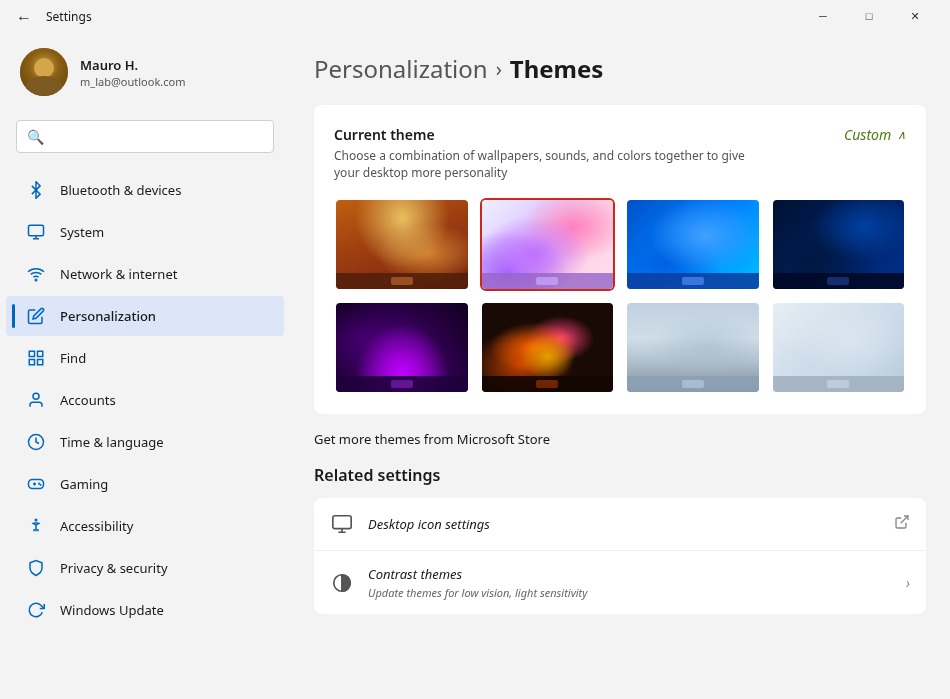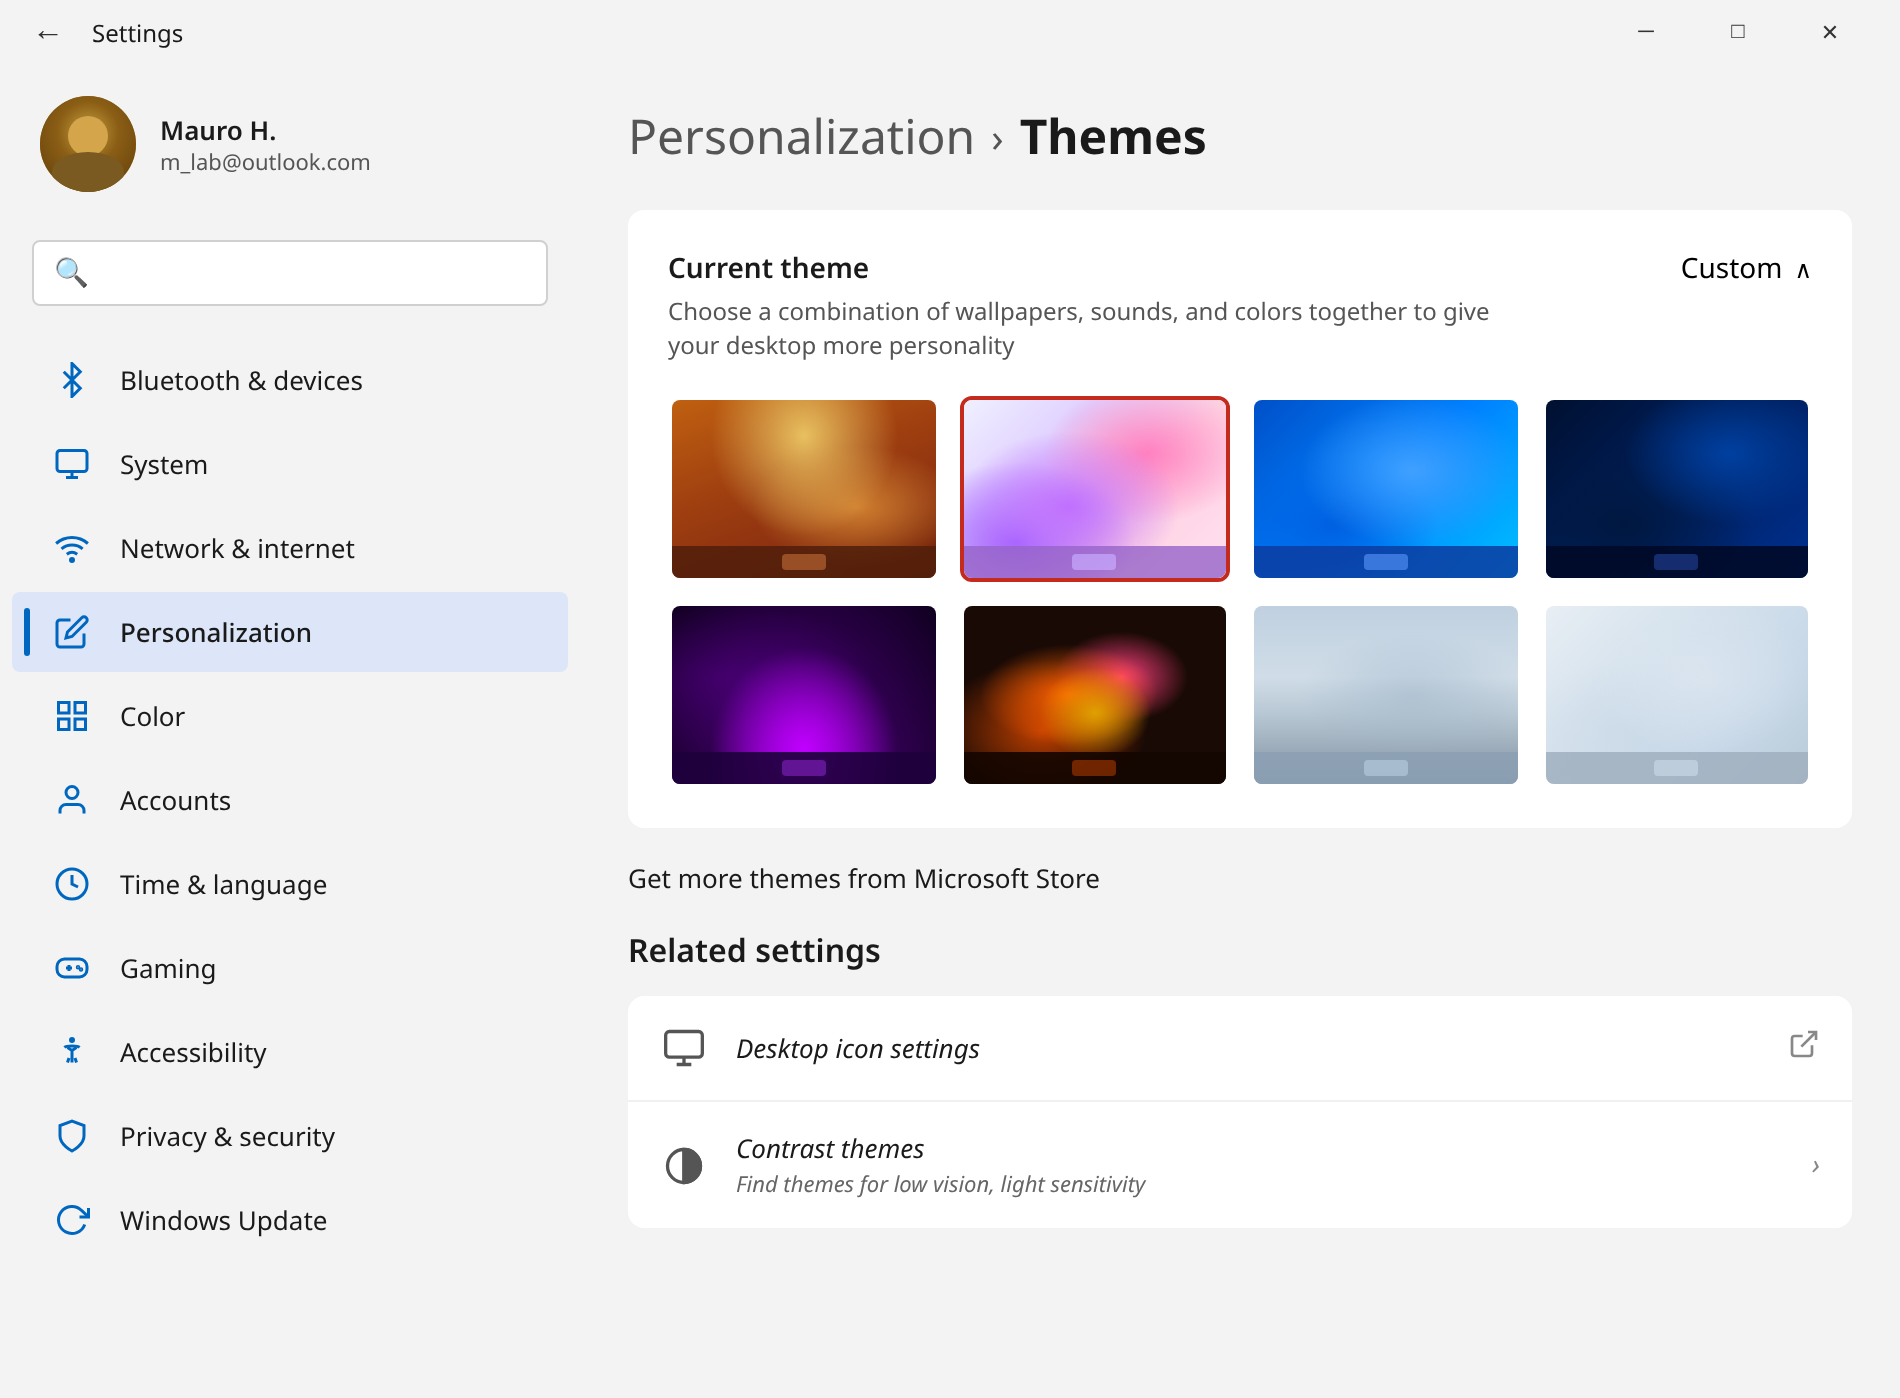--- a/index.html
+++ b/index.html
@@ -210,21 +210,22 @@
       font-size: 12px;
       color: #555;
       max-width: 420px;
       line-height: 1.4;
     }
     .current-theme-badge {
       display: flex;
       align-items: center;
       gap: 6px;
       font-size: 14px;
-      color: #000000;
+      color: #4d7c0f;
+      font-style: italic;
     }
     .chevron-up { font-size: 12px; }
     .themes-grid {
       display: grid;
       grid-template-columns: repeat(4, 1fr);
       gap: 10px;
     }
     .theme-item {
       border-radius: 6px;
       overflow: hidden;
@@ -603,21 +604,21 @@
 
     <div class="nav-item">
       <span class="nav-icon">
         <svg width="18" height="18" viewBox="0 0 24 24" fill="none" stroke="#0067c0" stroke-width="2">
           <rect x="3" y="3" width="7" height="7"></rect>
             <rect x="14" y="3" width="7" height="7"></rect>
             <rect x="14" y="14" width="7" height="7"></rect>
             <rect x="3" y="14" width="7" height="7"></rect>
         </svg>
       </span>
-      <span>Color</span>
+      <span>Find</span>
     </div>
 
     <div class="nav-item">
       <span class="nav-icon">
         <svg width="18" height="18" viewBox="0 0 24 24" fill="none" stroke="#0067c0" stroke-width="2">
           <path d="M20 21v-2a4 4 0 0 0-4-4H8a4 4 0 0 0-4 4v2"></path>
             <circle cx="12" cy="7" r="4"></circle>
         </svg>
       </span>
       <span>Accounts</span>
@@ -795,20 +796,20 @@
         <div class="settings-item">
           <div class="settings-item-icon">
             <svg width="22" height="22" viewBox="0 0 24 24" fill="none" stroke="#555" stroke-width="1.8">
               <circle cx="12" cy="12" r="9"></circle>
                 <path d="M12 3v18" stroke="#555"></path>
                 <path d="M12 3a9 9 0 0 1 0 18z" fill="#555"></path>
             </svg>
           </div>
           <div class="settings-item-info">
             <div class="settings-item-title">Contrast themes</div>
-            <div class="settings-item-desc">Find themes for low vision, light sensitivity</div>
+            <div class="settings-item-desc">Update themes for low vision, light sensitivity</div>
           </div>
           <span class="settings-item-arrow">›</span>
         </div>
       </div>
     </div>
   </div>
 </div>
 
 </body></html>

